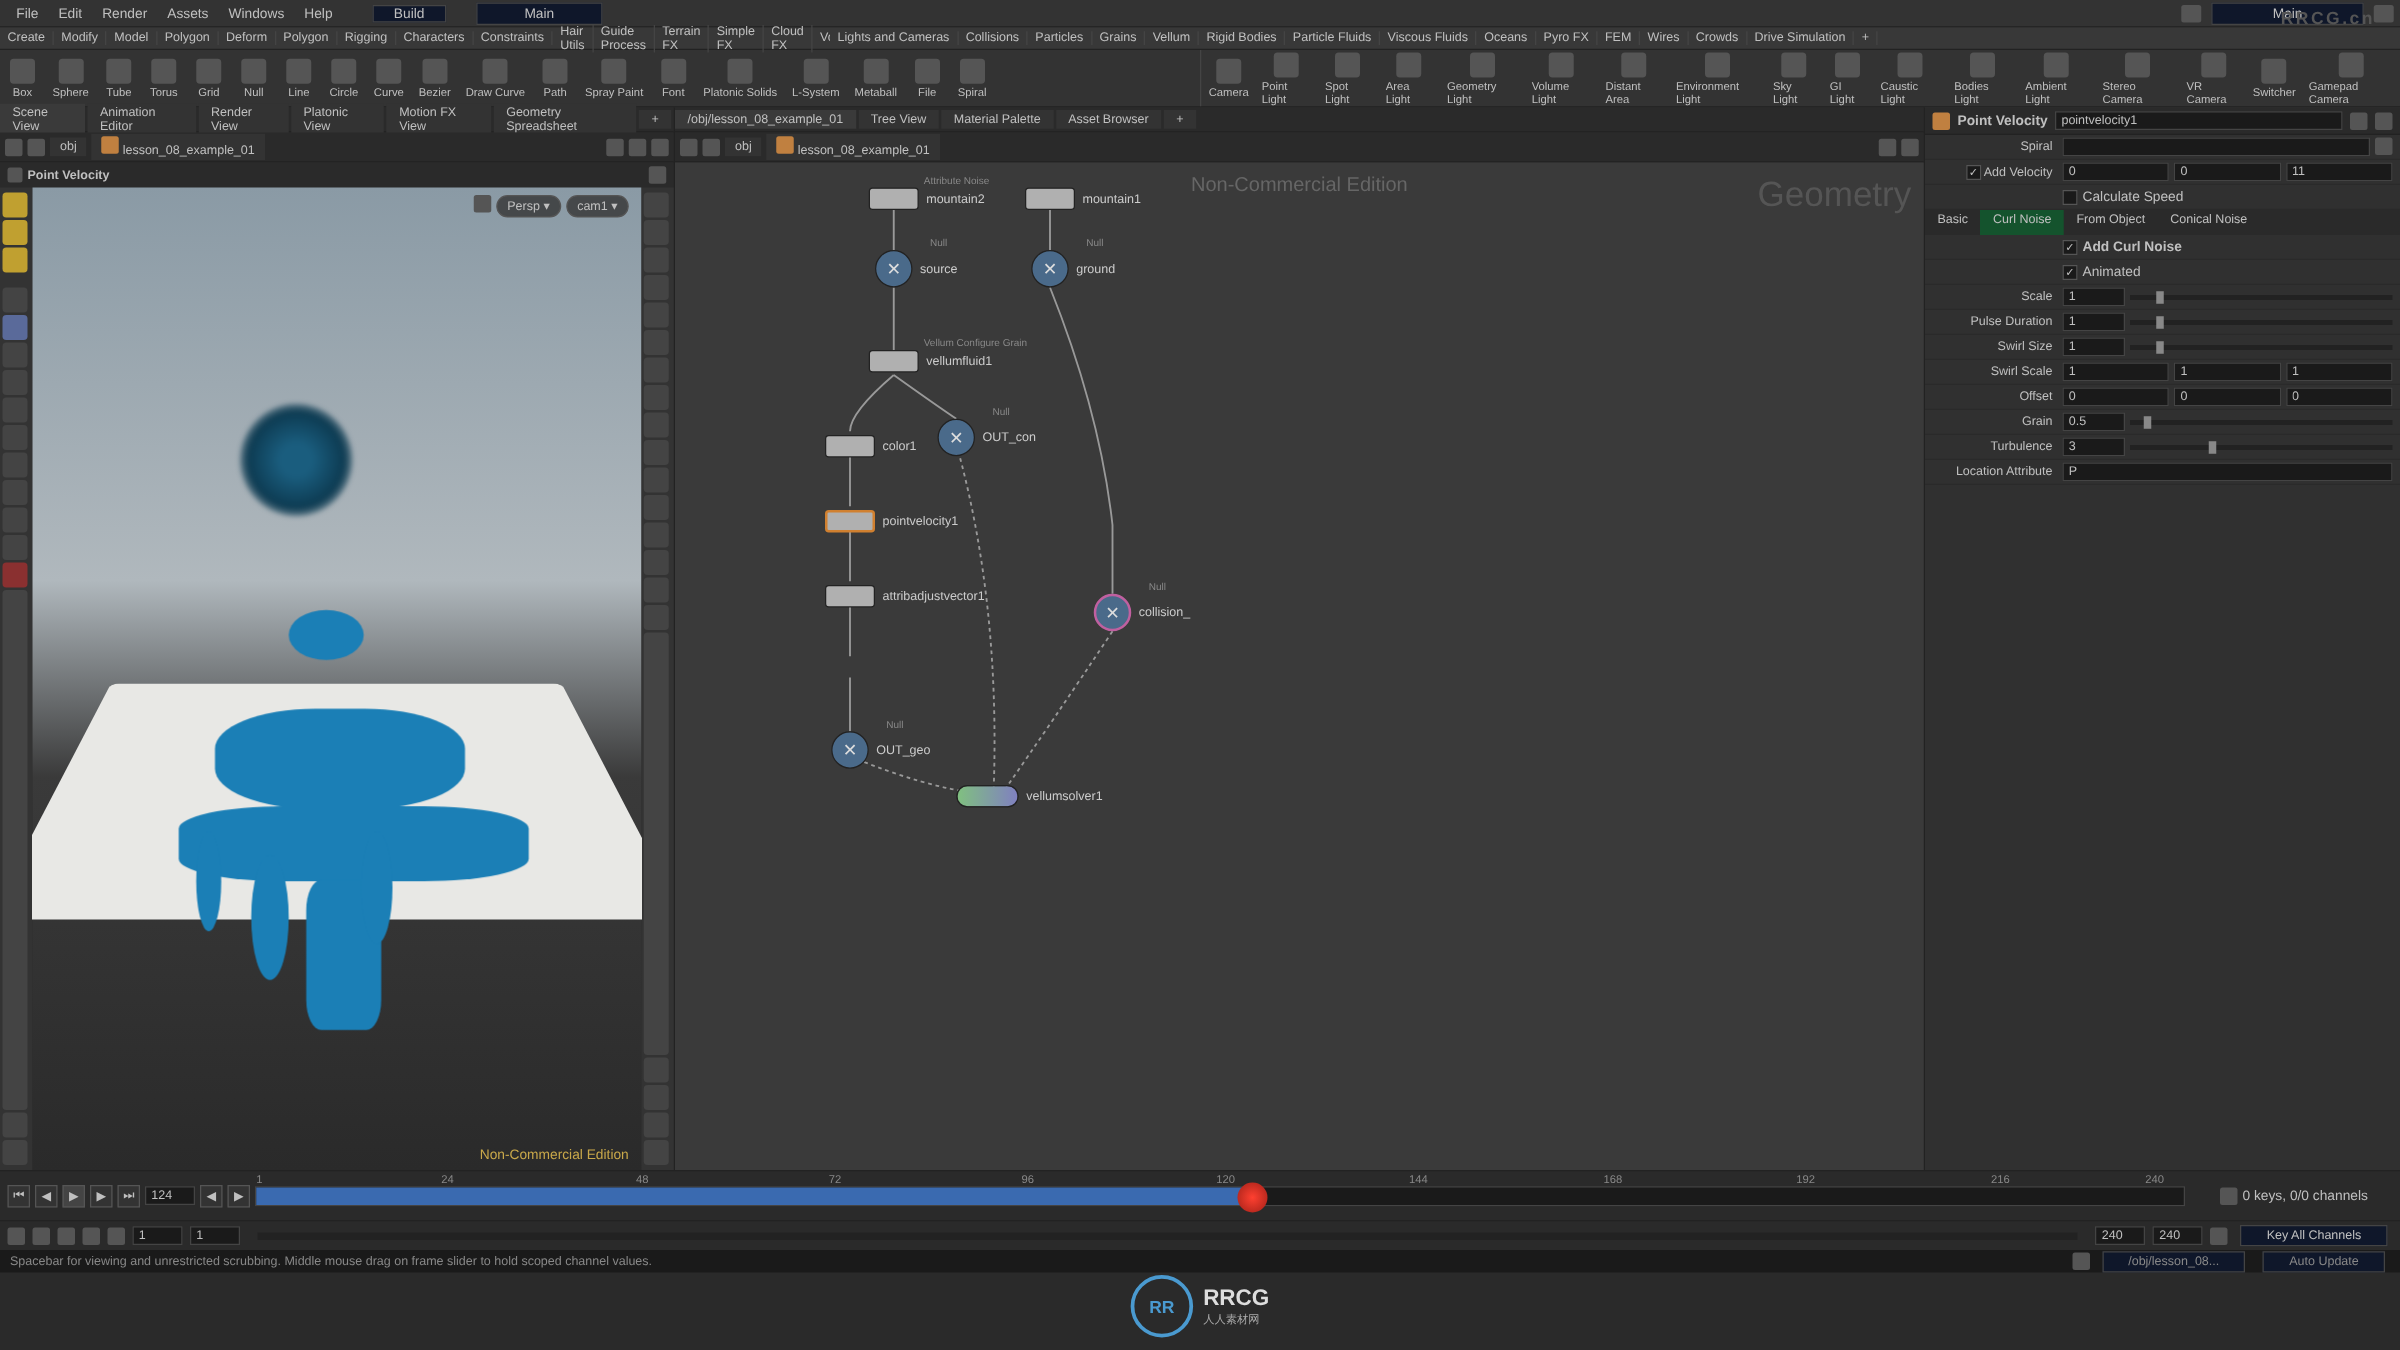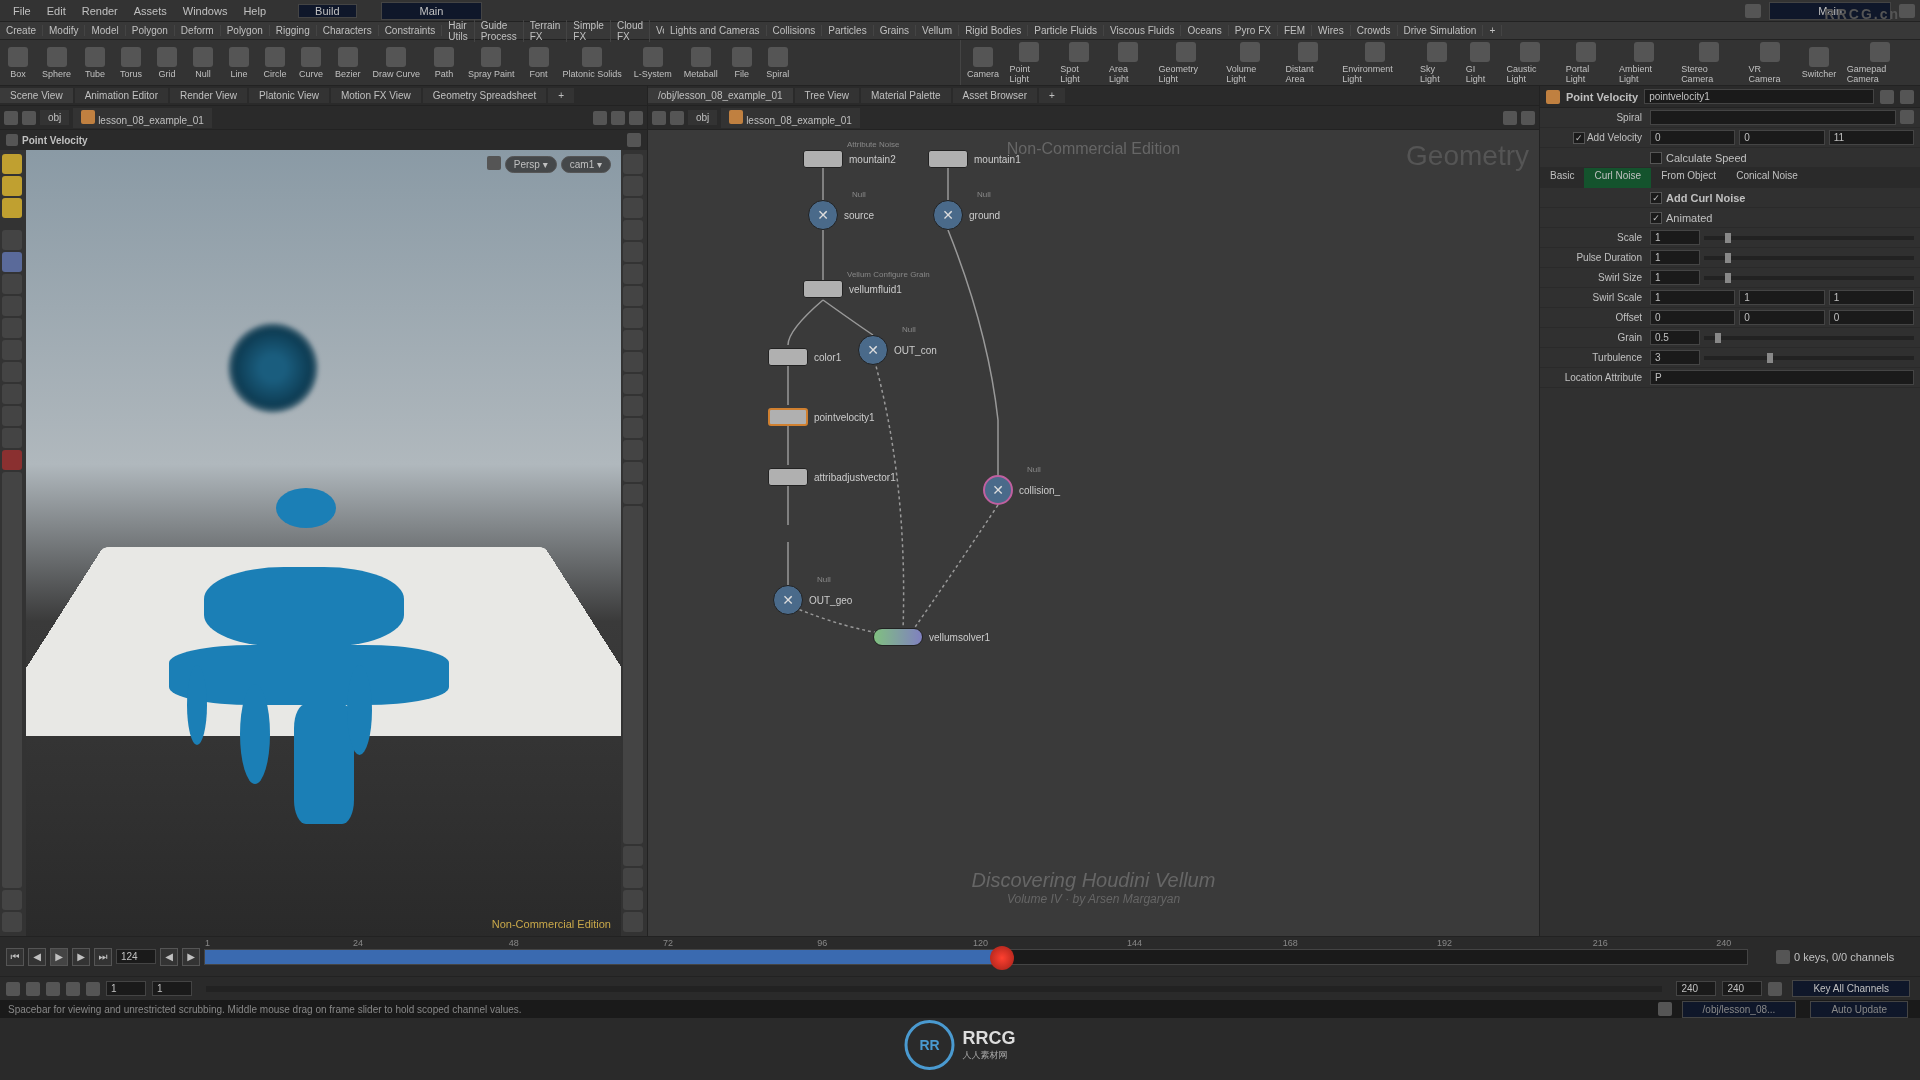--- a/index.html
+++ b/index.html
@@ -9,21 +9,21 @@
 .menubar-right { margin-left: auto; display: flex; align-items: center; gap: 4px; }
 .build-box { background: #0f172a; border: 1px solid #444; padding: 2px 20px; margin: 0 4px; }
 .toolbar-row { background: #383838; height: 18px; display: flex; align-items: center; border-bottom: 1px solid #222; font-size: 10px; }
 .toolbar-row span { padding: 0 6px; border-right: 1px solid #444; cursor: pointer; }
 .shelf { background: #333; height: 46px; display: flex; border-bottom: 1px solid #222; }
 .shelf-left, .shelf-right { display: flex; flex: 1; overflow: hidden; }
 .shelf-item { display: flex; flex-direction: column; align-items: center; justify-content: center; padding: 0 6px; font-size: 9px; cursor: pointer; min-width: 36px; }
 .shelf-icon { width: 20px; height: 20px; background: #555; border-radius: 3px; margin-bottom: 2px; }
 .shelf-divider { width: 1px; background: #444; margin: 0 2px; }
 .main-area { display: flex; height: 850px; }
-.left-panel { width: 648px; display: flex; flex-direction: column; border-right: 1px solid #222; }
+.left-panel { width: 540px; display: flex; flex-direction: column; border-right: 1px solid #222; }
 .right-panel { flex: 1; display: flex; }
 .tab-bar { background: #2a2a2a; height: 20px; display: flex; align-items: center; border-bottom: 1px solid #222; font-size: 10px; }
 .tab { padding: 2px 10px; background: #333; margin-right: 2px; cursor: pointer; }
 .tab.active { background: #3a3a3a; }
 .path-bar { background: #2a2a2a; height: 24px; display: flex; align-items: center; padding: 0 4px; gap: 4px; border-bottom: 1px solid #222; }
 .path-seg { background: #333; padding: 2px 8px; font-size: 10px; }
 .viewport-header { background: #2a2a2a; height: 20px; display: flex; align-items: center; padding: 0 6px; font-size: 10px; }
 .viewport-header .icon { display:inline-block; width:12px; height:12px; background:#555; border-radius:2px; margin-right:4px; }
 .viewport-wrap { flex: 1; display: flex; position: relative; }
 .side-tools { width: 26px; background: #333; display: flex; flex-direction: column; gap: 2px; padding: 4px 2px; }
@@ -259,21 +259,21 @@
       <div class="shelf-item">
         <div class="shelf-icon"></div>
         <span>GI Light</span>
       </div>
       <div class="shelf-item">
         <div class="shelf-icon"></div>
         <span>Caustic Light</span>
       </div>
       <div class="shelf-item">
         <div class="shelf-icon"></div>
-        <span>Portal Light</span>
+        <span>Bodies Light</span>
       </div>
       <div class="shelf-item">
         <div class="shelf-icon"></div>
         <span>Ambient Light</span>
       </div>
       <div class="shelf-item">
         <div class="shelf-icon"></div>
         <span>Stereo Camera</span>
       </div>
       <div class="shelf-item">
@@ -471,24 +471,20 @@
         <div class="node" style="left:125px;top:455px">
             <div class="node-body null">✕</div>
             <span class="node-label">OUT_geo</span>
             <span class="node-type">Null</span>
           </div>
         <div class="node" style="left:225px;top:498px">
             <div class="node-body" style="background:linear-gradient(90deg,#80c080,#8080c0);width:50px;border-radius:10px"></div>
             <span class="node-label">vellumsolver1</span>
           </div>
 
-        <div class="watermark-title">
-          <div class="t1">Discovering Houdini Vellum</div>
-          <div class="t2">Volume IV · by Arsen Margaryan</div>
-        </div>
       </div>
     </div>
 
     <div class="param-panel">
       <div class="param-header">
         <span class="icon-sm" style="background:#c08040"></span>
         <b>Point Velocity</b>
         <input class="param-input wide" value="pointvelocity1" style="">
         <span class="icon-sm"></span>
         <span class="icon-sm"></span>

